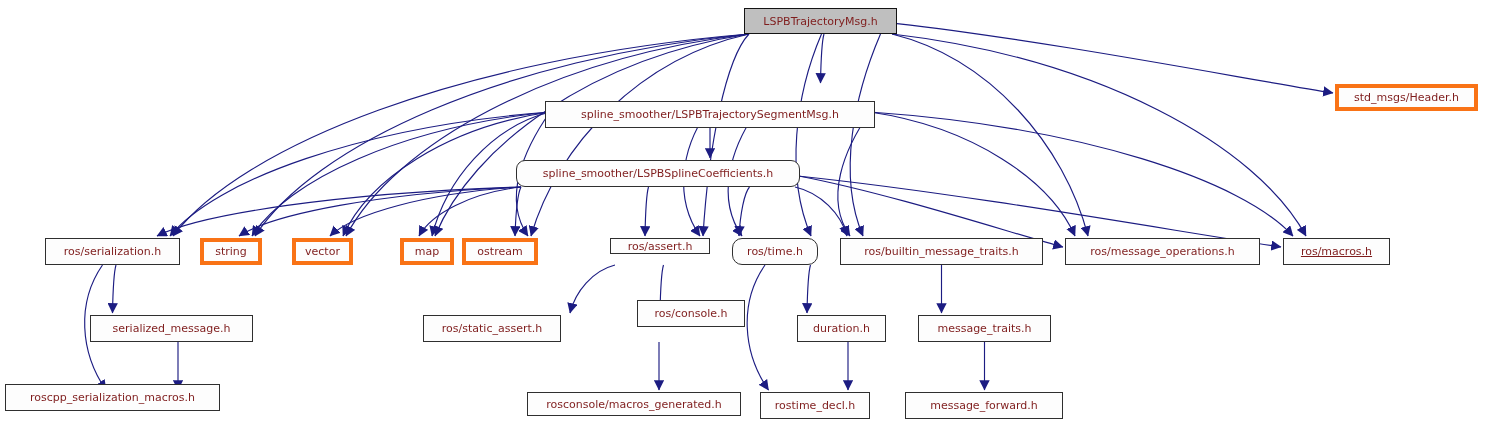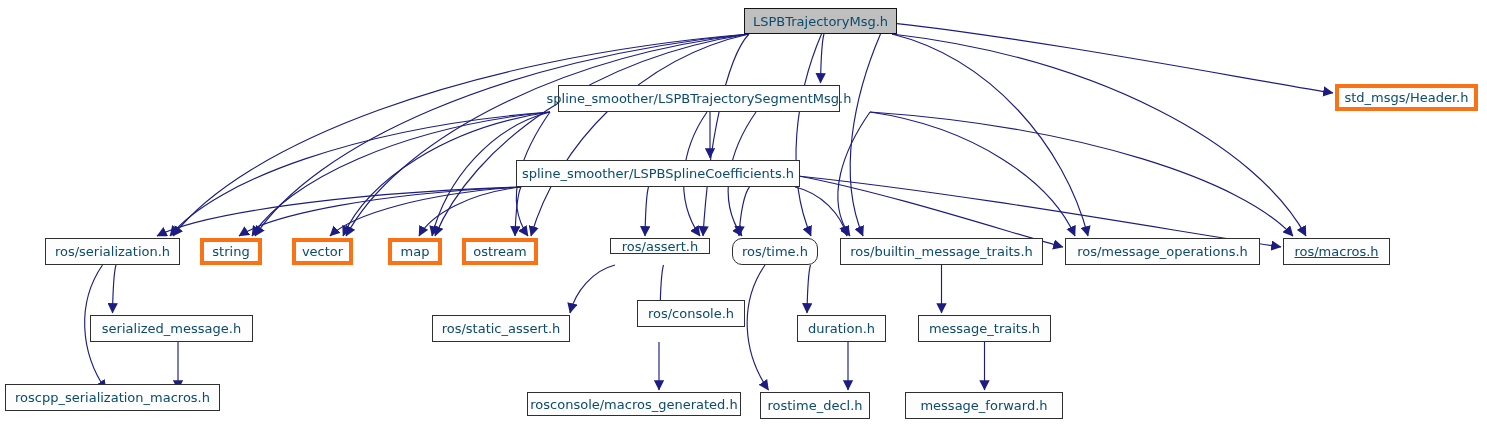--- a/index.html
+++ b/index.html
@@ -9,21 +9,21 @@
     background:#ffffff;
     overflow:hidden;
     font-family:"DejaVu Sans", "Liberation Sans", sans-serif;
   }
   #edge-layer { position:absolute; left:0; top:0; width:1487px; height:427px; }
   .node {
     position:absolute;
     box-sizing:border-box;
     display:flex; align-items:center; justify-content:center;
     white-space:nowrap;
-    font-size:13px; color:#0c4a6e;
+    font-size:11px; color:#7f1d1d;
     background:#fdfdfd;
     border:1px solid #2f2f2f;
     cursor:pointer;
     z-index:2;
   }
   .node.main {
     background:#bfbfbf;
     border:1.5px solid #141414;
     cursor:default;
   }
@@ -86,35 +86,35 @@
         <path d="M659,342 C659,347.76 659,368.4 659,390" class="edge" stroke="#1c1c82" marker-end="url(#arrow)"></path>
         <path d="M810.5,265 C808.75,270.76 807.42,291.4 807,313" class="edge" stroke="#1c1c82" marker-end="url(#arrow)"></path>
         <path d="M765,265 C739,302.5 742.5,352.5 768.5,390" class="edge" stroke="#1c1c82" marker-end="url(#arrow)"></path>
         <path d="M848,342 C848,347.76 848,368.4 848,390" class="edge" stroke="#1c1c82" marker-end="url(#arrow)"></path>
         <path d="M941.5,265 C941.5,270.76 941.5,291.4 941.5,313" class="edge" stroke="#1c1c82" marker-end="url(#arrow)"></path>
         <path d="M984.5,342 C984.5,347.76 984.5,368.4 984.5,390" class="edge" stroke="#1c1c82" marker-end="url(#arrow)"></path>
       </g>
   </svg>
   <div id="node-layer">
       <div class="node main" style="left: 744px; top: 8px; width: 153px; height: 26px;">LSPBTrajectoryMsg.h</div>
-      <div class="node internal" style="left: 545px; top: 85px; width: 282px; height: 27px; margin-left: 13px;">spline_smoother/LSPBTrajectorySegmentMsg.h</div>
+      <div class="node internal" style="left: 545px; top: 101px; width: 330px; height: 27px;">spline_smoother/LSPBTrajectorySegmentMsg.h</div>
       <div class="node external" style="left: 1335px; top: 84px; width: 143px; height: 27px;">std_msgs/Header.h</div>
-      <div class="node internal" style="left: 516px; top: 160px; width: 284px; height: 27px;">spline_smoother/LSPBSplineCoefficients.h</div>
+      <div class="node internal" style="left: 516px; top: 160px; width: 284px; height: 27px; border-radius: 9px;">spline_smoother/LSPBSplineCoefficients.h</div>
       <div class="node internal" style="left: 45px; top: 238px; width: 135px; height: 27px;">ros/serialization.h</div>
       <div class="node external" style="left: 200px; top: 238px; width: 62px; height: 27px;">string</div>
       <div class="node external" style="left: 292px; top: 238px; width: 61px; height: 27px;">vector</div>
-      <div class="node external" style="left: 388px; top: 238px; width: 54px; height: 27px;">map</div>
+      <div class="node external" style="left: 400px; top: 238px; width: 54px; height: 27px;">map</div>
       <div class="node external" style="left: 462px; top: 238px; width: 76px; height: 27px;">ostream</div>
       <div class="node internal" style="left: 610px; top: 238px; width: 100px; height: 16px;">ros/assert.h</div>
       <div class="node internal" style="left: 732px; top: 238px; width: 86px; height: 27px; border-radius: 10px;">ros/time.h</div>
       <div class="node internal" style="left: 840px; top: 238px; width: 203px; height: 27px;">ros/builtin_message_traits.h</div>
       <div class="node internal" style="left: 1065px; top: 238px; width: 195px; height: 27px;">ros/message_operations.h</div>
       <div class="node internal" style="left: 1283px; top: 238px; width: 107px; height: 27px; text-decoration: underline;">ros/macros.h</div>
       <div class="node internal" style="left: 90px; top: 315px; width: 163px; height: 27px;">serialized_message.h</div>
-      <div class="node internal" style="left: 432px; top: 315px; width: 138px; height: 27px;">ros/static_assert.h</div>
+      <div class="node internal" style="left: 423px; top: 315px; width: 138px; height: 27px;">ros/static_assert.h</div>
       <div class="node internal" style="left: 605px; top: 300px; width: 108px; height: 27px; margin-left: 32px;">ros/console.h</div>
       <div class="node internal" style="left: 797px; top: 315px; width: 89px; height: 27px;">duration.h</div>
       <div class="node internal" style="left: 918px; top: 315px; width: 133px; height: 27px;">message_traits.h</div>
       <div class="node internal" style="left: 5px; top: 384px; width: 215px; height: 27px;">roscpp_serialization_macros.h</div>
       <div class="node internal" style="left: 527px; top: 392px; width: 214px; height: 24px;">rosconsole/macros_generated.h</div>
       <div class="node internal" style="left: 760px; top: 392px; width: 110px; height: 27px;">rostime_decl.h</div>
       <div class="node internal" style="left: 905px; top: 392px; width: 158px; height: 27px;">message_forward.h</div>
     </div>
 </div>
 

